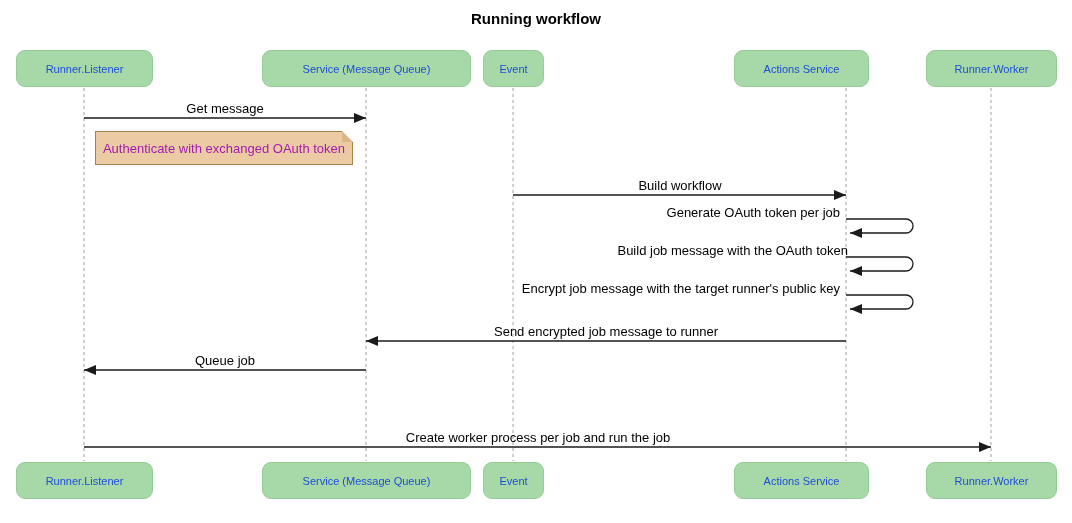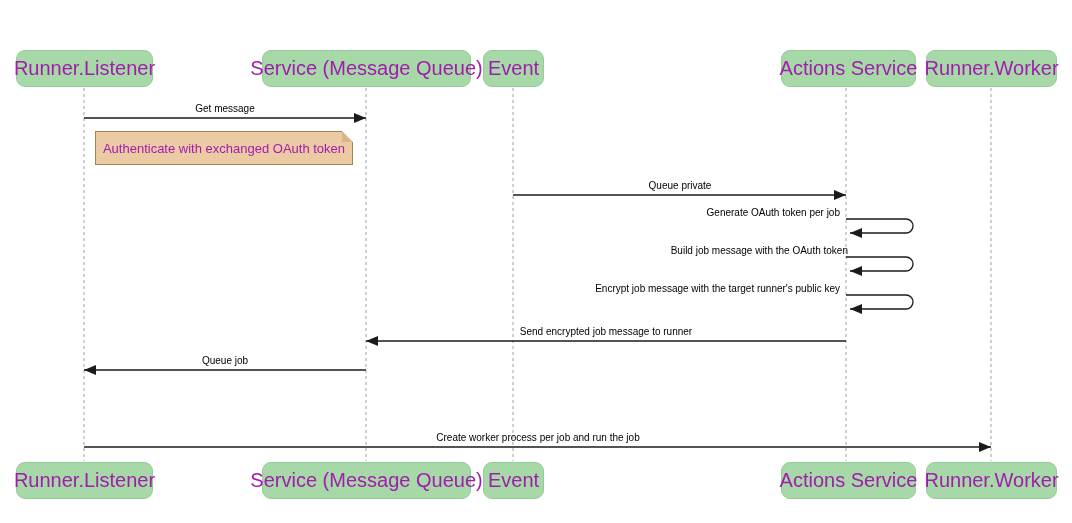--- a/index.html
+++ b/index.html
@@ -30,35 +30,35 @@
   }
   .actor {
     position: absolute;
     height: 37px;
     background: #a7d8a7;
     border: 1px solid #94cb96;
     border-radius: 9px;
     display: flex;
     align-items: center;
     justify-content: center;
-    font-size: 20px;
-    color: #a21caf;
+    font-size: 11px;
+    color: #1d4ed8;
     white-space: nowrap;
   }
   .actor.top { top: 50px; }
   .actor.bottom { top: 462px; }
   .a-rl  { left: 16px;  width: 137px; }
   .a-smq { left: 262px; width: 209px; }
   .a-ev  { left: 483px; width: 61px; }
-  .a-as  { left: 781px; width: 135px; }
+  .a-as  { left: 734px; width: 135px; }
   .a-rw  { left: 926px; width: 131px; }
 
   .msg-label {
     position: absolute;
-    font-size: 10px;
+    font-size: 13px;
     color: #000000;
     white-space: nowrap;
     line-height: 14px;
   }
   .centered { transform: translateX(-50%); }
 
   .note {
     position: absolute;
     background: #eccba4;
     border: 1px solid #a6824f;
@@ -105,29 +105,30 @@
 
     <path d="M846,219 H906 A7,7 0 0 1 906,233 H850" fill="none" stroke="#1b1b1b" stroke-width="1.3" marker-end="url(#ah)"></path>
     <path d="M846,257 H906 A7,7 0 0 1 906,271 H850" fill="none" stroke="#1b1b1b" stroke-width="1.3" marker-end="url(#ah)"></path>
     <path d="M846,295 H906 A7,7 0 0 1 906,309 H850" fill="none" stroke="#1b1b1b" stroke-width="1.3" marker-end="url(#ah)"></path>
 
     <line x1="846" y1="341" x2="366" y2="341" stroke="#1b1b1b" stroke-width="1.3" marker-end="url(#ah)"></line>
     <line x1="366" y1="370" x2="84" y2="370" stroke="#1b1b1b" stroke-width="1.3" marker-end="url(#ah)"></line>
     <line x1="84" y1="447" x2="991" y2="447" stroke="#1b1b1b" stroke-width="1.3" marker-end="url(#ah)"></line>
   </svg>
 
+  <div class="title">Running workflow</div>
 
   <div class="actor top a-rl">Runner.Listener</div>
   <div class="actor top a-smq">Service (Message Queue)</div>
   <div class="actor top a-ev">Event</div>
   <div class="actor top a-as">Actions Service</div>
   <div class="actor top a-rw">Runner.Worker</div>
 
   <div class="msg-label centered" style="left:225px; top:102px;">Get message</div>
-  <div class="msg-label centered" style="left:680px; top:179px;">Queue private</div>
+  <div class="msg-label centered" style="left:680px; top:179px;">Build workflow</div>
   <div class="msg-label" style="right:232px; top:206px;">Generate OAuth token per job</div>
   <div class="msg-label" style="right:224px; top:244px;">Build job message with the OAuth token</div>
   <div class="msg-label centered" style="left:606px; top:325px;">Send encrypted job message to runner</div>
   <div class="msg-label" style="right:232px; top:282px;">Encrypt job message with the target runner's public key</div>
   <div class="msg-label centered" style="left:225px; top:354px;">Queue job</div>
   <div class="msg-label centered" style="left:538px; top:431px;">Create worker process per job and run the job</div>
 
   <div class="note note-1">Authenticate with exchanged OAuth token</div>
 
   <div class="actor bottom a-rl">Runner.Listener</div>

